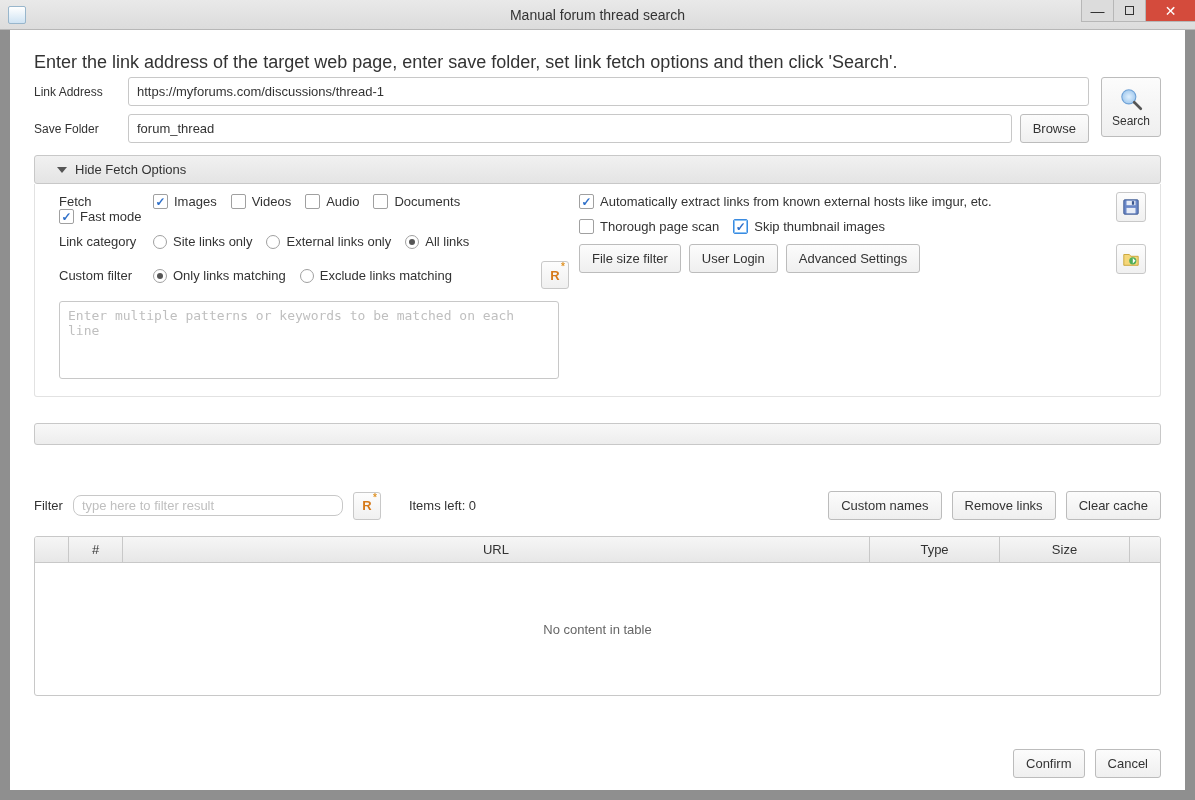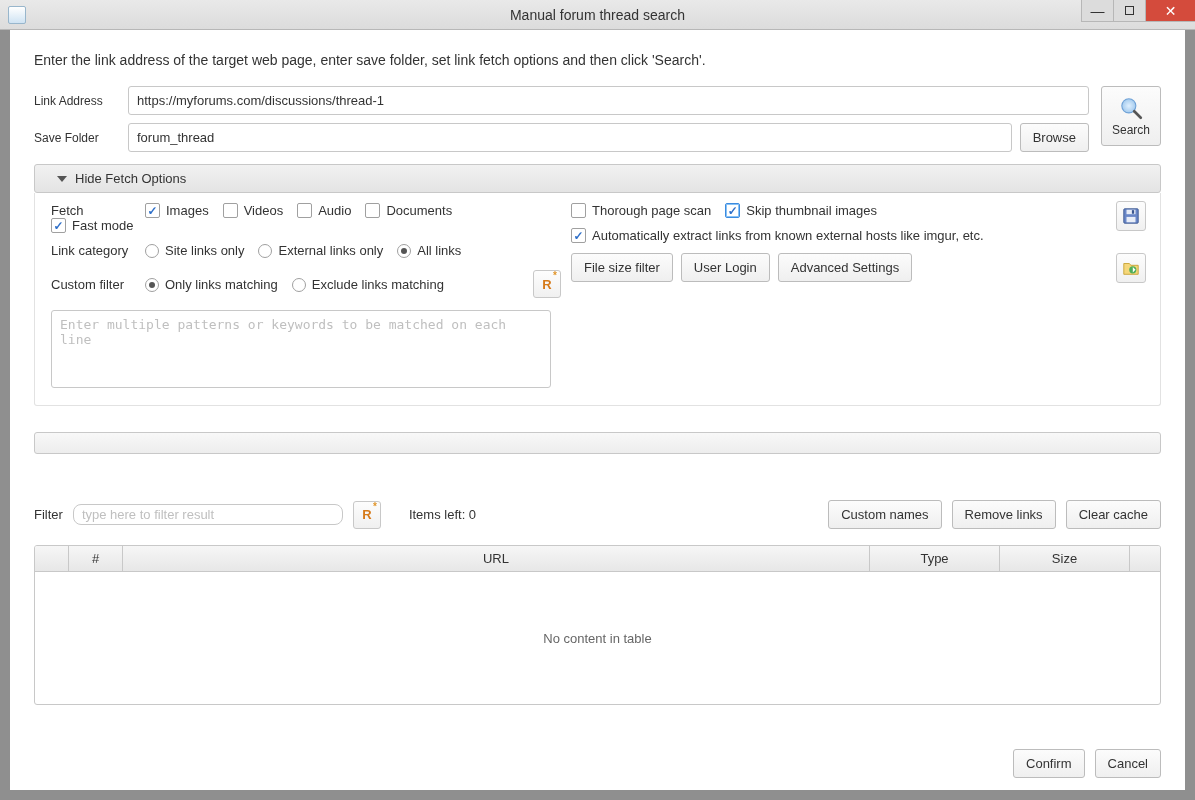--- a/index.html
+++ b/index.html
@@ -55,21 +55,21 @@
   .shell {
     position:absolute;
     top:30px; left:0; right:0; bottom:0;
     background:#fff;
     padding: 22px 24px 12px 24px;
     border: 10px solid #8f8f8f;
     border-top:0;
     display:flex;
     flex-direction:column;
   }
-  .instructions { font-size:14px; color:#333; margin-bottom:18px; }
+  .instructions { font-size:18px; color:#333; margin-bottom:4px; }
 
   
   .row { display:flex; align-items:center; margin-bottom:8px; }
   .lbl { width:94px; font-size:12px; }
   input[type=text].field, textarea.field {
     flex:1;
     border:1px solid #c8c8c8;
     border-radius:3px;
     padding:6px 8px;
     font-size:13px;
@@ -114,21 +114,21 @@
     border-left:5px solid transparent;
     border-right:5px solid transparent;
     border-top:6px solid #555;
     margin-right:8px;
   }
 
   .fetch-body {
     border:1px solid #e2e2e2;
     border-top:0;
     border-radius:0 0 3px 3px;
-    padding:10px 14px 14px 16px;
+    padding:10px 14px 14px 24px;
     display:flex;
     position:relative;
   }
   .col-left { width:510px; }
   .col-right { flex:1; padding-left:10px; }
 
   .opt-row { display:flex; align-items:center; margin-bottom:10px; flex-wrap:wrap; }
   .opt-row .section-lbl { width:94px; }
   .chk, .rdo {
     display:inline-flex; align-items:flex-end;
@@ -365,32 +365,32 @@
         <div style="flex:1"></div>
         <div class="regex-btn">R</div>
       </div>
 
       <textarea class="filter-box" placeholder="Enter multiple patterns or keywords to be matched on each line" style=""></textarea>
     </div>
 
     <div class="col-right">
       <div class="opt-row">
         <label class="chk">
+            <span class="box checked"></span>
+            <span>Automatically extract links from known external hosts like imgur, etc.</span>
+          </label>
+      </div>
+      <div class="opt-row">
+        <label class="chk">
             <span class="box"></span>
             <span>Thorough page scan</span>
           </label>
         <label class="chk">
             <span class="box checked blue"></span>
             <span>Skip thumbnail images</span>
-          </label>
-      </div>
-      <div class="opt-row">
-        <label class="chk">
-            <span class="box checked"></span>
-            <span>Automatically extract links from known external hosts like imgur, etc.</span>
           </label>
       </div>
       <div class="opt-row" style="gap:8px; margin-top:10px;">
         <button class="btn">File size filter</button>
         <button class="btn">User Login</button>
         <button class="btn">Advanced Settings</button>
       </div>
     </div>
 
     <div class="right-icons">

